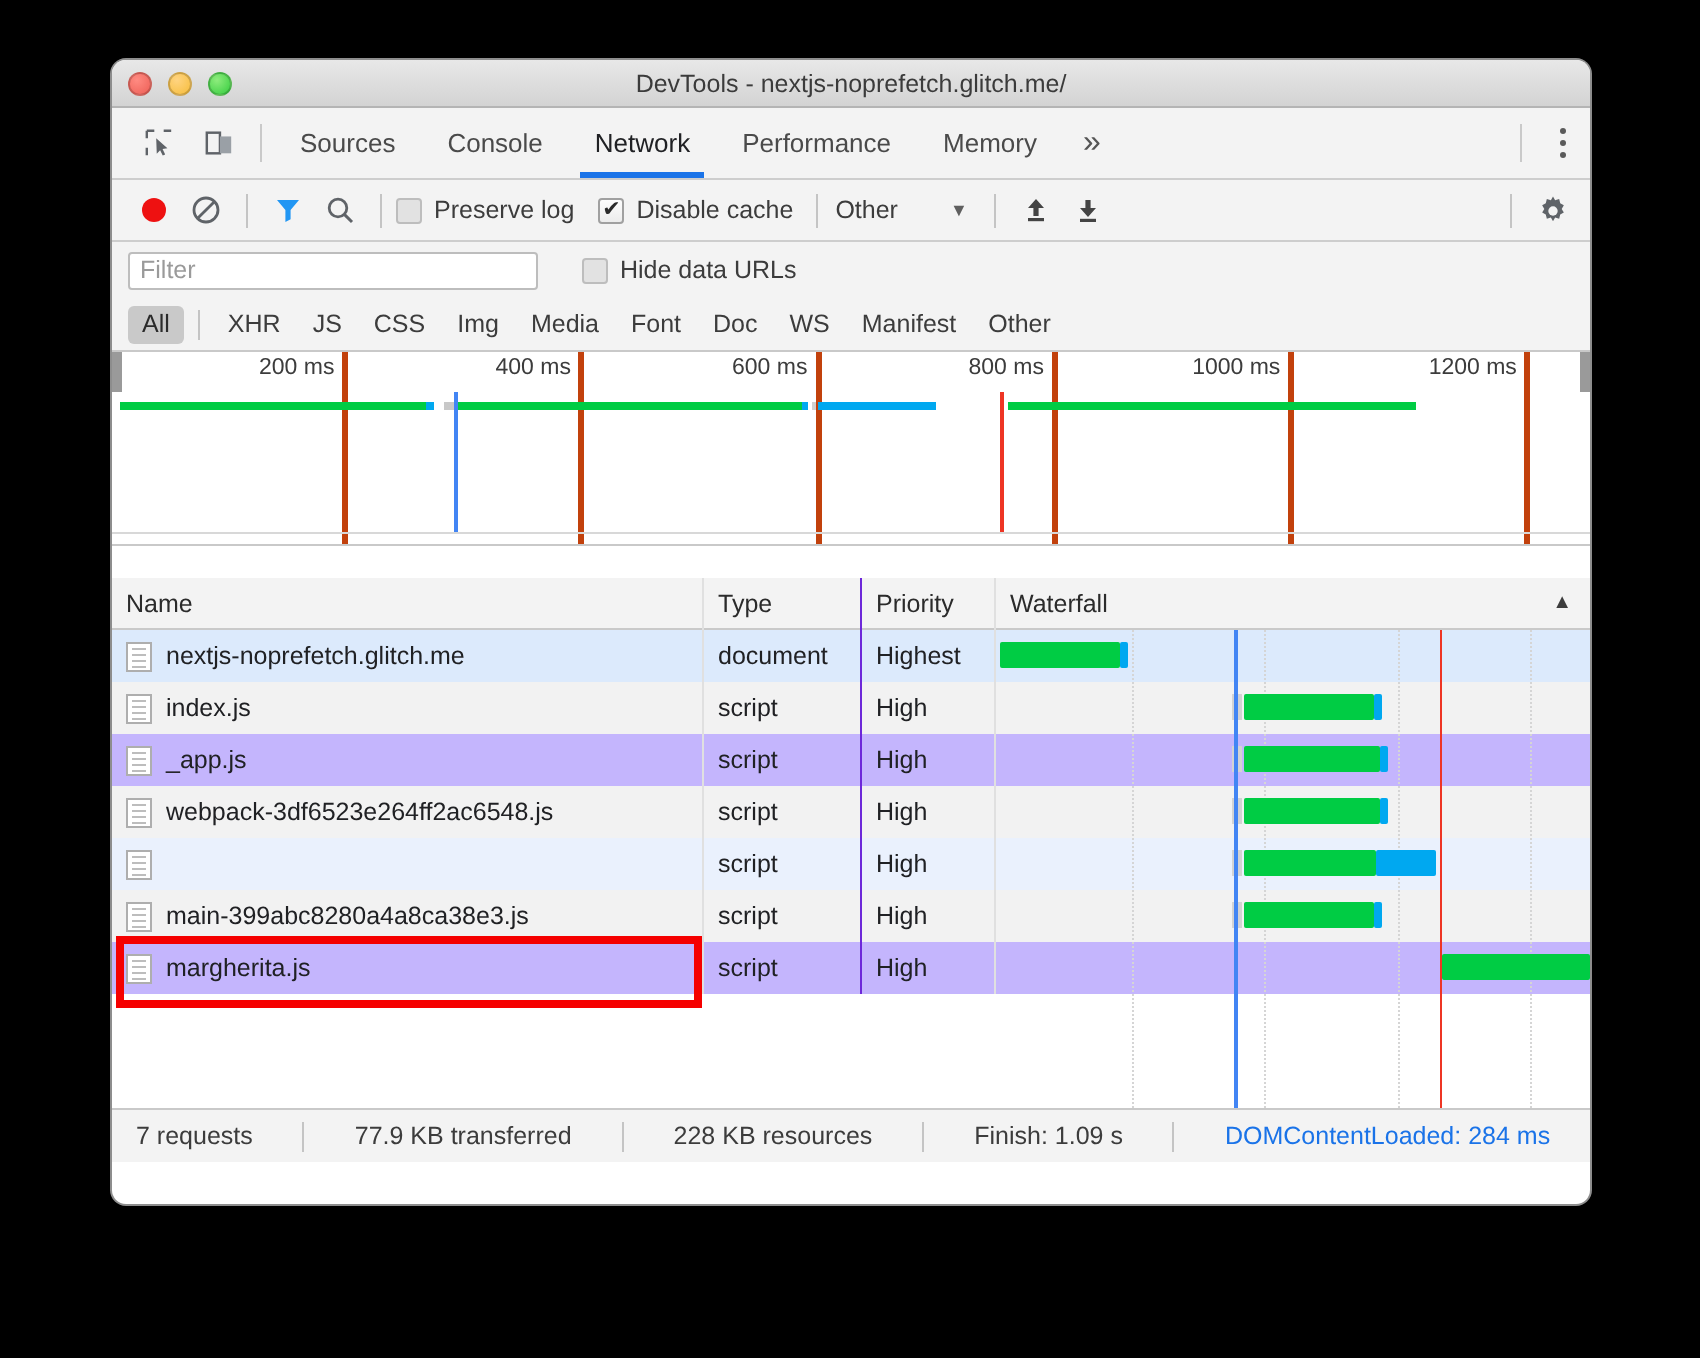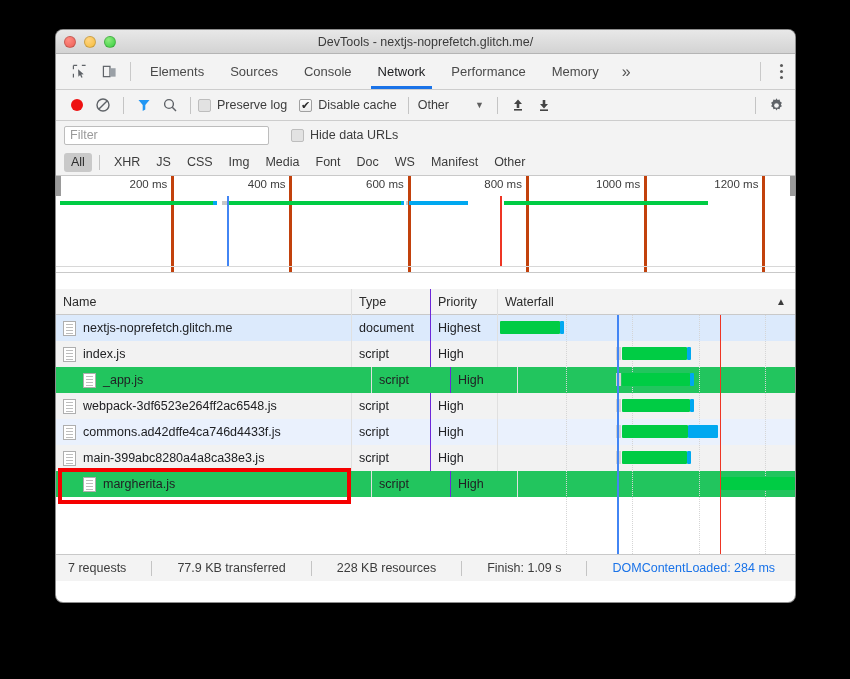--- a/index.html
+++ b/index.html
@@ -269,21 +269,21 @@
     overflow: hidden;
   }
   .row {
     height: 26px;
     display: flex;
     align-items: center;
     font-size: 12.5px;
     color: #202124;
     position: relative;
   }
-  .row.odd  { background: #22c55e; padding-left: 20px; }
+  .row.odd  { background: #c4b5fd; }
   .row.even { background: #f2f2f2; }
   .row.sel  { background: #dceafc; }
   .row.sel2 { background: #eaf1fd; }
 
   .cell { height: 26px; line-height: 26px; overflow: hidden; white-space: nowrap; }
   .c-name { width: 296px; display: flex; align-items: center; padding-left: 7px; border-right: 1px solid #e0e0e0; }
   .c-type { width: 79px; padding-left: 7px; border-right: 1px solid #6d28d9; }
   .c-prio { width: 67px; padding-left: 7px; border-right: 1px solid #e0e0e0; }
   .c-wf   { flex: 1; position: relative; height: 26px; }
 
@@ -379,23 +379,20 @@
       </svg>
     </div>
     <div class="tool-icon">
       <svg width="15" height="15" viewBox="0 0 16 16">
         <rect x="1.5" y="2.5" width="7" height="11" stroke="#5f6368" stroke-width="1.3" fill="none"></rect>
         <rect x="8.5" y="4.5" width="6" height="9" fill="#9aa0a6"></rect>
       </svg>
     </div>
     <div class="vdiv"></div>
 
-    <div class="tab">
-      <span>Elements</span>
-    </div>
     <div class="tab">
       <span>Sources</span>
     </div>
     <div class="tab">
       <span>Console</span>
     </div>
     <div class="tab active">
       <span>Network</span>
     </div>
     <div class="tab">
@@ -587,21 +584,20 @@
             <span class="file-icon"></span>
             <span>webpack-3df6523e264ff2ac6548.js</span>
           </div>
           <div class="cell c-type">script</div>
           <div class="cell c-prio">High</div>
           <div class="cell c-wf"></div>
         </div>
         <div class="row sel2">
           <div class="cell c-name">
             <span class="file-icon"></span>
-            <span>commons.ad42dffe4ca746d4433f.js</span>
           </div>
           <div class="cell c-type">script</div>
           <div class="cell c-prio">High</div>
           <div class="cell c-wf"></div>
         </div>
         <div class="row even">
           <div class="cell c-name">
             <span class="file-icon"></span>
             <span>main-399abc8280a4a8ca38e3.js</span>
           </div>

